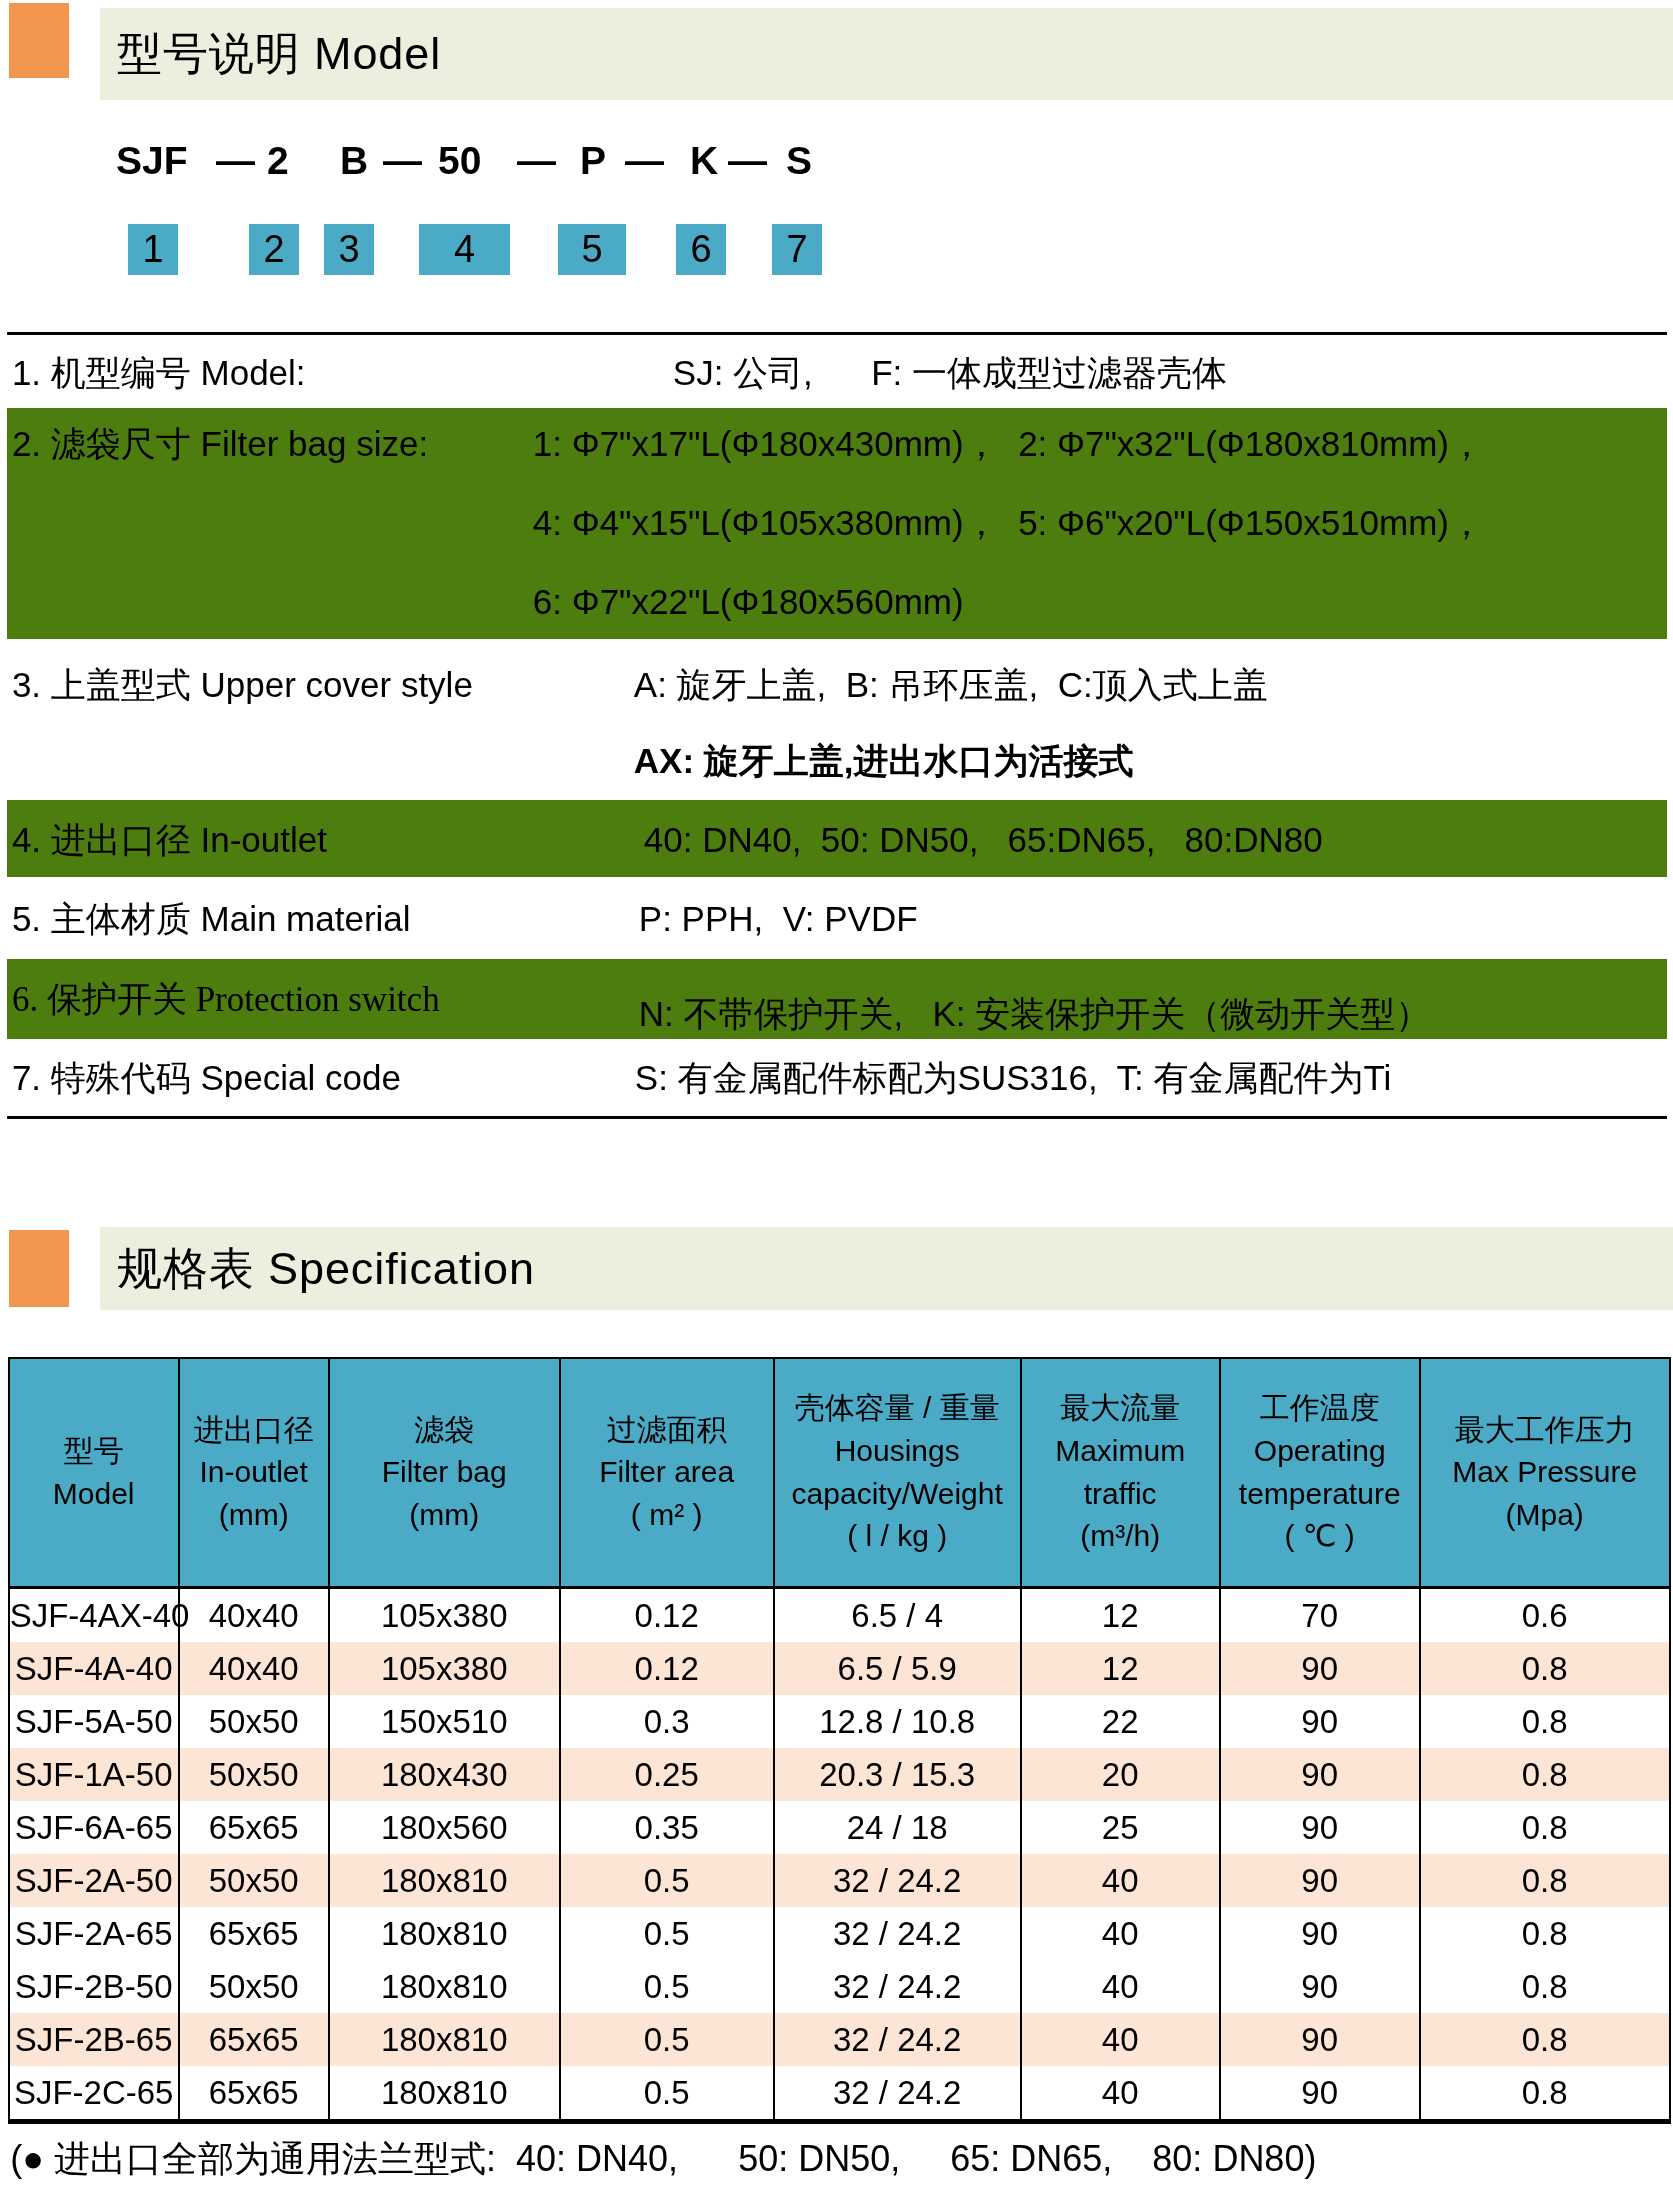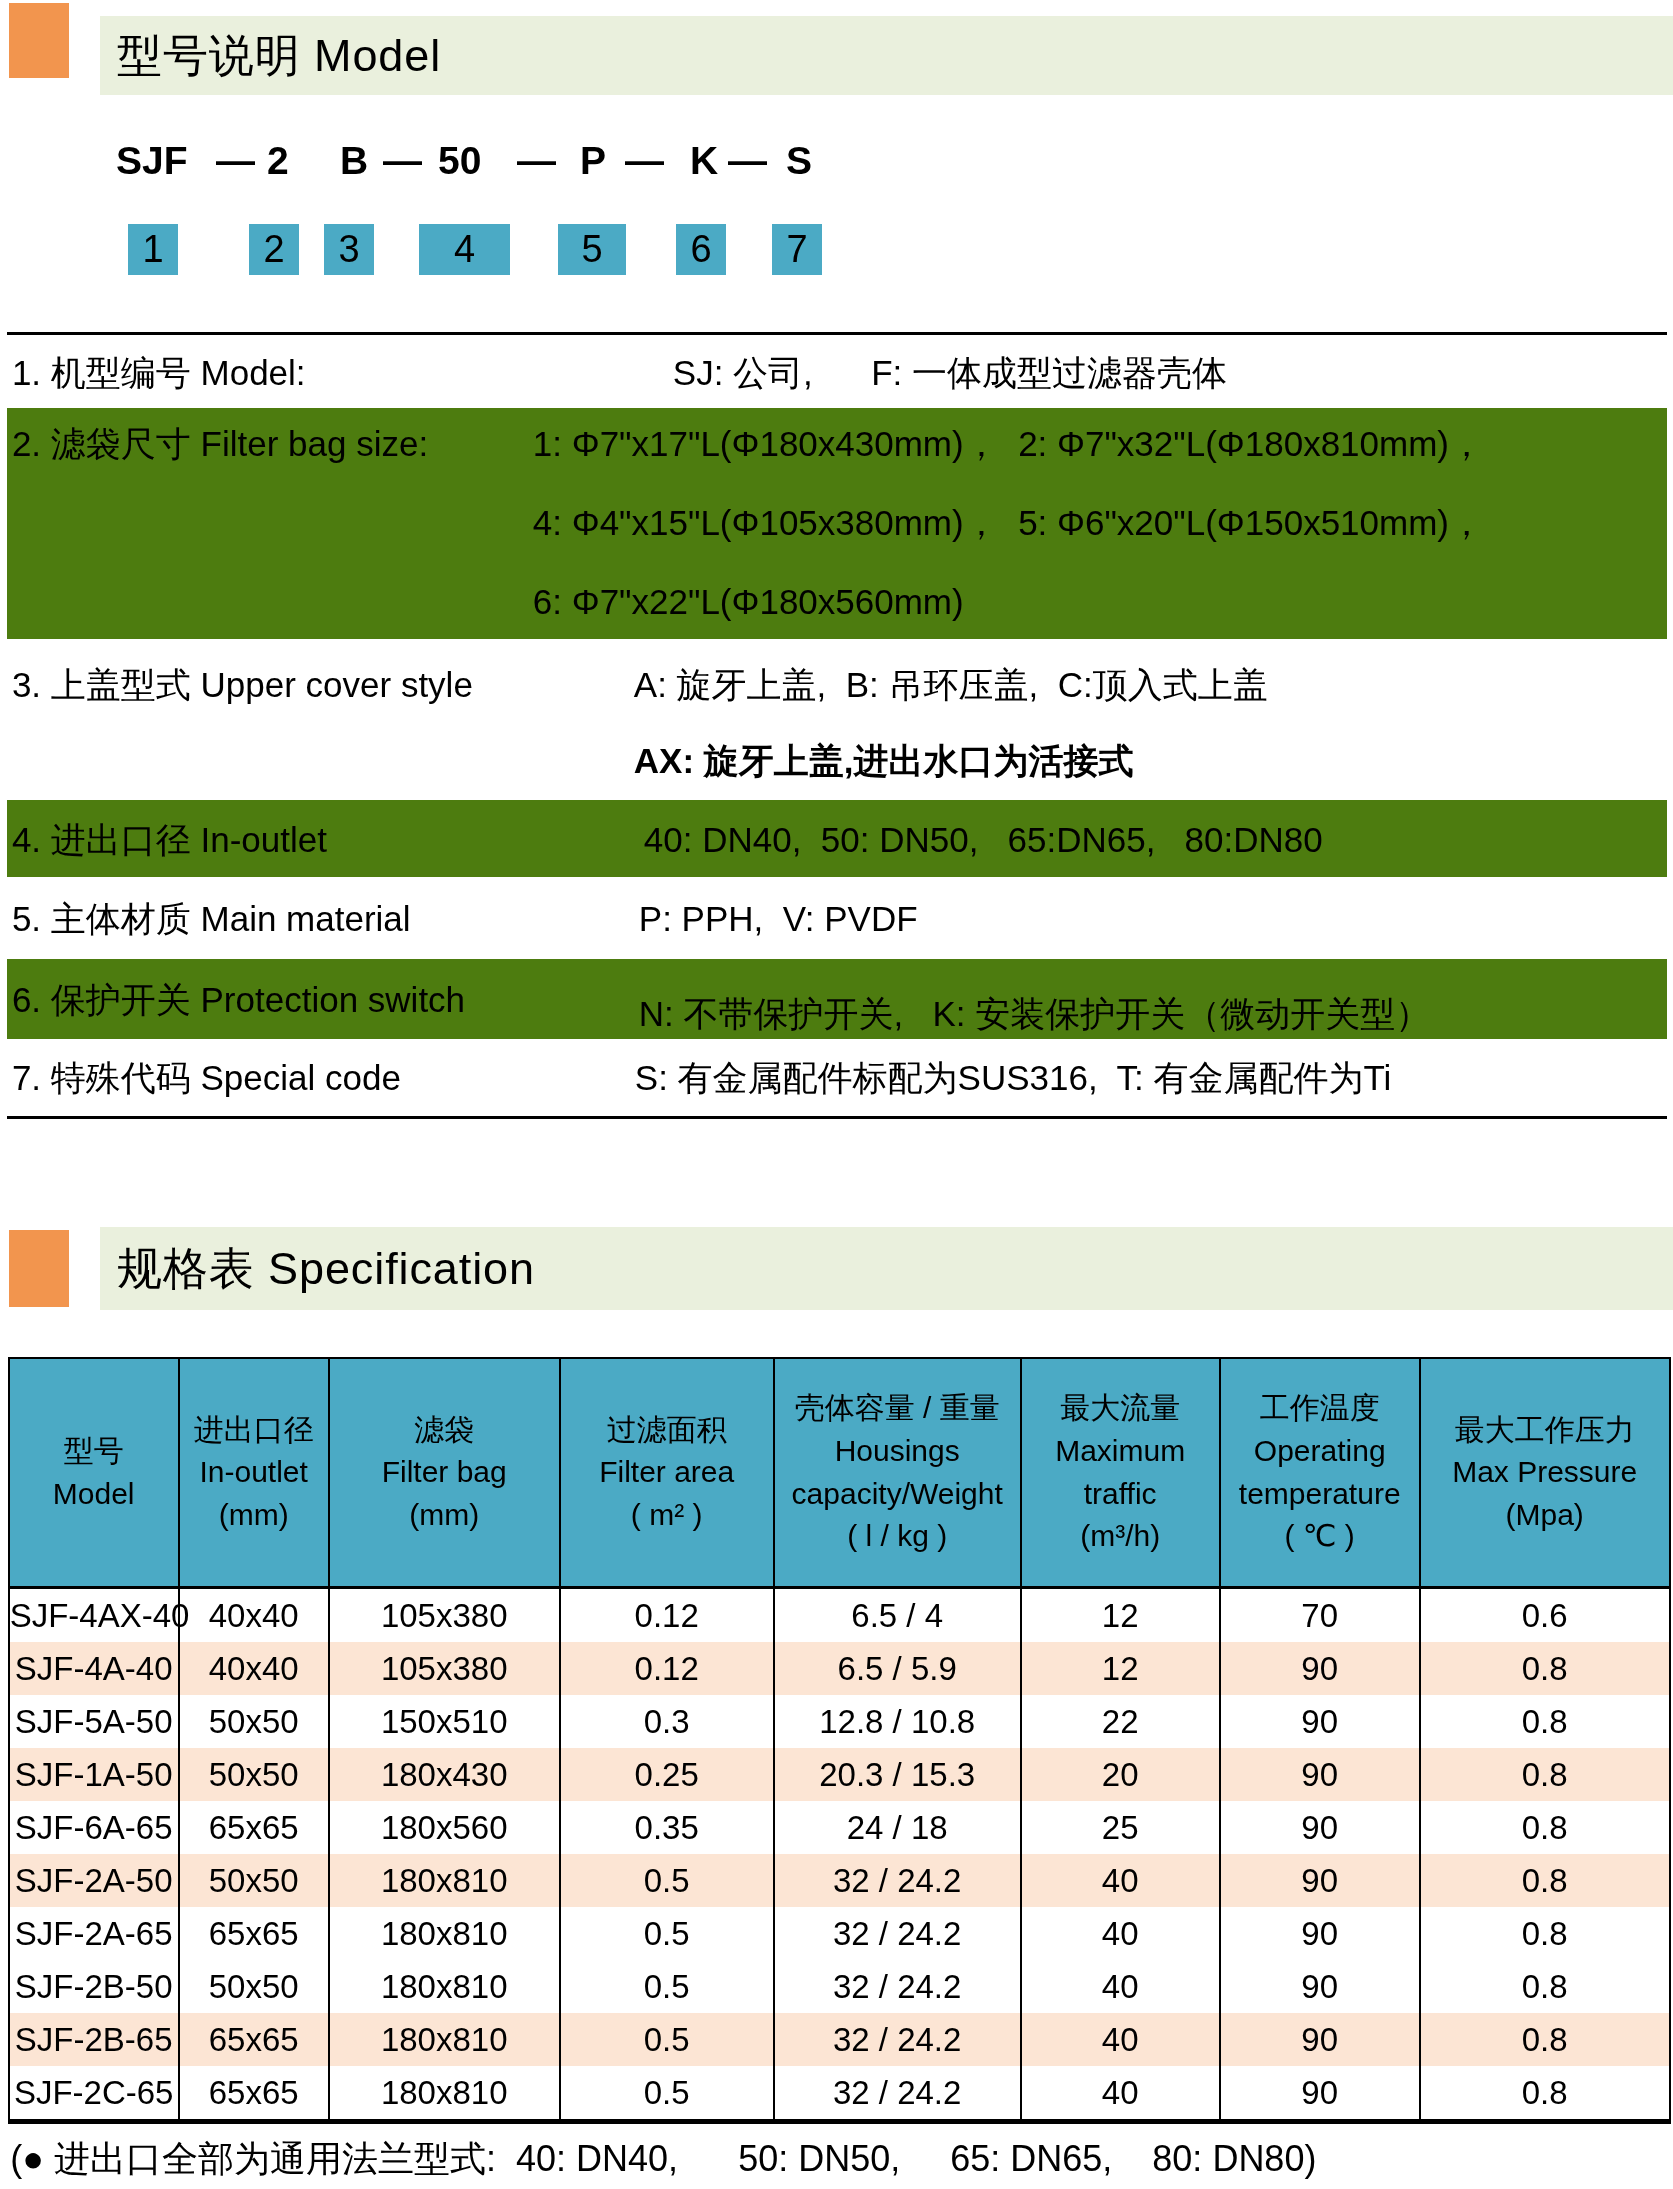--- a/index.html
+++ b/index.html
@@ -37,21 +37,21 @@
   .spec tr.shaded td{background:#FCE5D4;}
 
   .footnote{position:absolute;left:10.3px;top:2135px;font-size:36px;white-space:pre;}
 </style>
 </head>
 <body>
 
 <div class="page">
 
   <div class="accent-block" style="top:2.6px;left:9.4px;height:75px;"></div>
-  <div class="header-bar" style="top:16px;height:79px;">
+  <div class="header-bar" style="top:8px;height:92px;">
     <span class="sec-title">型号说明 Model</span>
   </div>
 
   <div class="code-row">
     <span class="cp" style="left:116px">SJF</span>
     <span class="cp" style="left:216px">—</span>
     <span class="cp" style="left:267px">2</span>
     <span class="cp" style="left:340px">B</span>
     <span class="cp" style="left:383px">—</span>
     <span class="cp" style="left:438px">50</span>
@@ -107,21 +107,21 @@
   </div>
 
   <div class="m-row" style="top:877px;height:81px;">
     <div class="m-label" style="top:19.7px;">5. 主体材质 Main material</div>
     <div class="m-values" style="left:632px;padding-top:19.7px;">
       <div class="m-line">P: PPH,  V: PVDF</div>
     </div>
   </div>
 
   <div class="m-row shaded" style="top:959px;height:80px;">
-    <div class="m-label" style="top:19px;">6. 保护开关 Protection switch</div>
+    <div class="m-label" style="top:19px;font-family:Liberation Serif, serif;">6. 保护开关 Protection switch</div>
     <div class="m-values" style="left:632px;padding-top:33px;">
       <div class="m-line">N: 不带保护开关,   K: 安装保护开关（微动开关型）</div>
     </div>
   </div>
 
   <div class="m-row" style="top:1038px;height:78px;">
     <div class="m-label" style="top:18px;">7. 特殊代码 Special code</div>
     <div class="m-values" style="left:628px;padding-top:18px;">
       <div class="m-line">S: 有金属配件标配为SUS316,  T: 有金属配件为Ti</div>
     </div>

